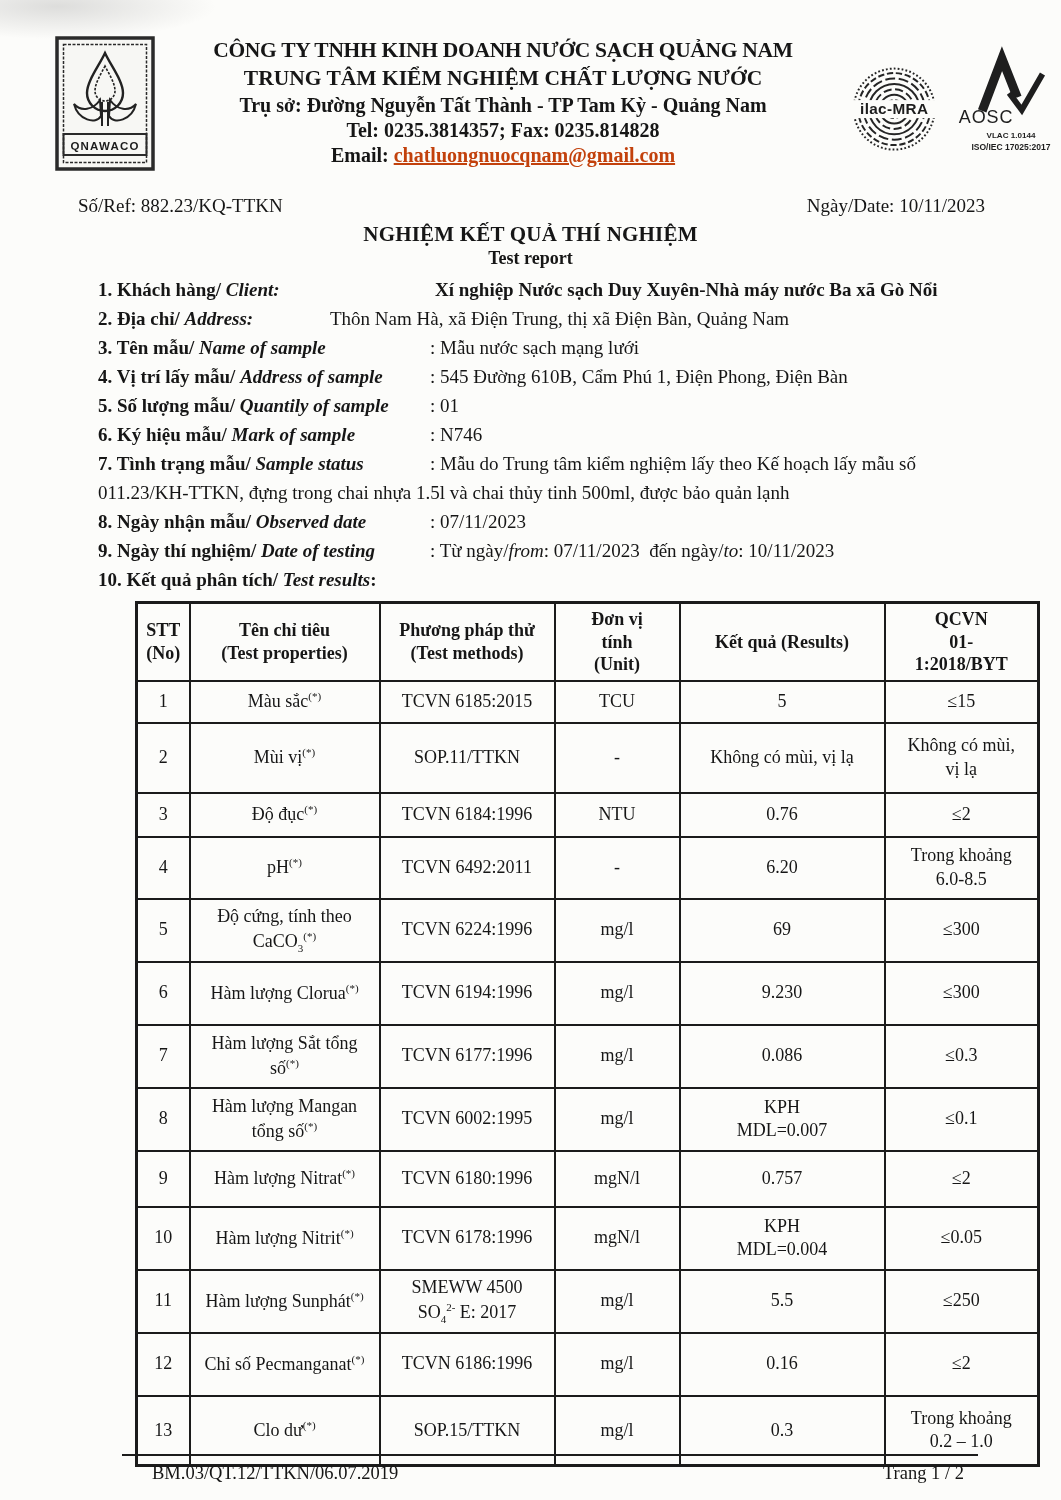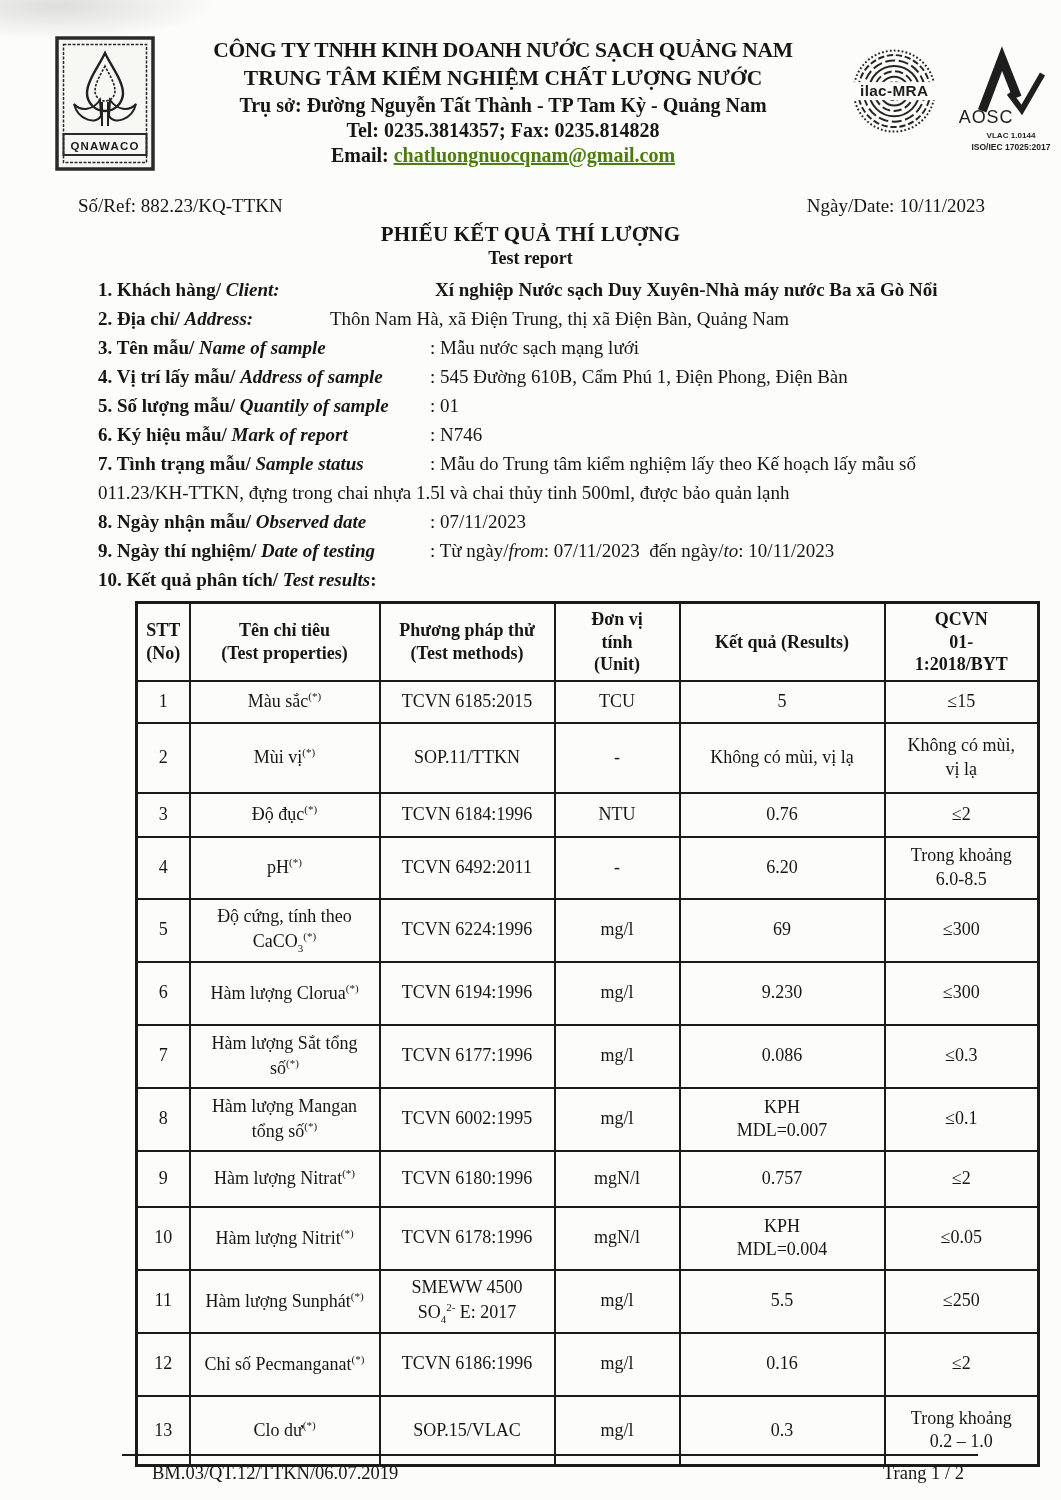--- a/index.html
+++ b/index.html
@@ -14,22 +14,22 @@
 
   
   .header { display:flex; align-items:flex-start; padding:36px 10px 0 55px; }
   .logo-left { width:100px; flex:0 0 auto; }
   .header-center { flex:1 1 auto; text-align:center; padding:2px 4px 0 4px; }
   .hc1 { font-size:21.5px; font-weight:bold; letter-spacing:-0.3px; margin-bottom:3px; }
   .hc2 { font-size:21.5px; font-weight:bold; margin-bottom:3px; }
   .hc3 { font-size:20px; font-weight:bold; margin-bottom:2px; }
   .hc4 { font-size:20px; font-weight:bold; margin-bottom:2px; }
   .hc5 { font-size:20px; font-weight:bold; }
-  .email-link { color:#4d7c0f; text-decoration:underline; }
-  .logo-right { width:200px; flex:0 0 auto; display:flex; gap:20px; padding-top:6px; }
+  .email-link { color:#c2410c; text-decoration:underline; }
+  .logo-right { width:200px; flex:0 0 auto; display:flex; gap:20px; padding-top:6px;align-items:flex-end; }
 
   
   .ref-row { display:flex; justify-content:space-between; margin:20px 76px 0 78px; font-size:19px; }
   .title-vi { text-align:center; font-size:21px; font-weight:bold; margin-top:5px; letter-spacing:0.2px; }
   .title-en { text-align:center; font-size:18px; font-weight:bold; margin-top:1px; }
 
   
   .items { margin:6px 40px 0 98px; font-size:19px; line-height:29px; }
   .item-label { display:inline-block; width:332px; font-weight:bold; vertical-align:top; }
   .item-label i { font-weight:bold; }
@@ -113,41 +113,41 @@
         <text x="60" y="113" text-anchor="middle" font-size="9.5" font-weight="bold" fill="#1e1e1e">ISO/IEC 17025:2017</text>
       </svg>
     </div>
   </div>
 
   <div class="ref-row">
     <span>Số/Ref: 882.23/KQ-TTKN</span>
     <span>Ngày/Date: 10/11/2023</span>
   </div>
 
-  <div class="title-vi">PHIẾU KẾT QUẢ THÍ LƯỢNG</div>
+  <div class="title-vi">NGHIỆM KẾT QUẢ THÍ NGHIỆM</div>
   <div class="title-en">Test report</div>
 
   <div class="items">
     <div class="item w1">
       <span class="item-label"><b>1. Khách hàng/</b> <i>Client:</i></span><span class="item-value-bold">Xí nghiệp Nước sạch Duy Xuyên-Nhà máy nước Ba xã Gò Nổi</span>
     </div>
     <div class="item w2">
       <span class="item-label"><b>2. Địa chỉ/</b> <i>Address:</i></span><span>Thôn Nam Hà, xã Điện Trung, thị xã Điện Bàn, Quảng Nam</span>
     </div>
     <div class="item">
       <span class="item-label"><b>3. Tên mẫu/</b> <i>Name of sample</i></span><span>: Mẫu nước sạch mạng lưới</span>
     </div>
     <div class="item">
       <span class="item-label"><b>4. Vị trí lấy mẫu/</b> <i>Address of sample</i></span><span>: 545 Đường 610B, Cẩm Phú 1, Điện Phong, Điện Bàn</span>
     </div>
     <div class="item">
       <span class="item-label"><b>5. Số lượng mẫu/</b> <i>Quantily of sample</i></span><span>: 01</span>
     </div>
     <div class="item">
-      <span class="item-label"><b>6. Ký hiệu mẫu/</b> <i>Mark of report</i></span><span>: N746</span>
+      <span class="item-label"><b>6. Ký hiệu mẫu/</b> <i>Mark of sample</i></span><span>: N746</span>
     </div>
     <div class="item">
       <span class="item-label"><b>7. Tình trạng mẫu/</b> <i>Sample status</i></span><span>: Mẫu do Trung tâm kiểm nghiệm lấy theo Kế hoạch lấy mẫu số</span>
       <div>011.23/KH-TTKN, đựng trong chai nhựa 1.5l và chai thủy tinh 500ml, được bảo quản lạnh</div>
     </div>
     <div class="item">
       <span class="item-label"><b>8. Ngày nhận mẫu/</b> <i>Observed date</i></span><span>: 07/11/2023</span>
     </div>
     <div class="item">
       <span class="item-label"><b>9. Ngày thí nghiệm/</b> <i>Date of testing</i></span><span><span>: Từ ngày/</span><i>from</i><span>: 07/11/2023 &nbsp;đến ngày/</span><i>to</i><span>: 10/11/2023</span></span>
@@ -281,21 +281,21 @@
           <td style="height: 63px;">12</td>
           <td style="height: 63px;">Chỉ số Pecmanganat<sup>(*)</sup></td>
           <td style="height: 63px;">TCVN 6186:1996</td>
           <td style="height: 63px;">mg/l</td>
           <td style="height: 63px;">0.16</td>
           <td style="height: 63px;">≤2</td>
         </tr>
         <tr>
           <td style="height: 70px; margin-top: 24px;">13</td>
           <td style="height: 70px;">Clo dư<sup>(*)</sup></td>
-          <td style="height: 70px;">SOP.15/VLAC</td>
+          <td style="height: 70px;">SOP.15/TTKN</td>
           <td style="height: 70px;">mg/l</td>
           <td style="height: 70px;">0.3</td>
           <td style="height: 70px;">Trong khoảng
 0.2 – 1.0</td>
         </tr>
       </tbody>
   </table>
 
   <div class="footer">
     <span class="code">BM.03/QT.12/TTKN/06.07.2019</span>

